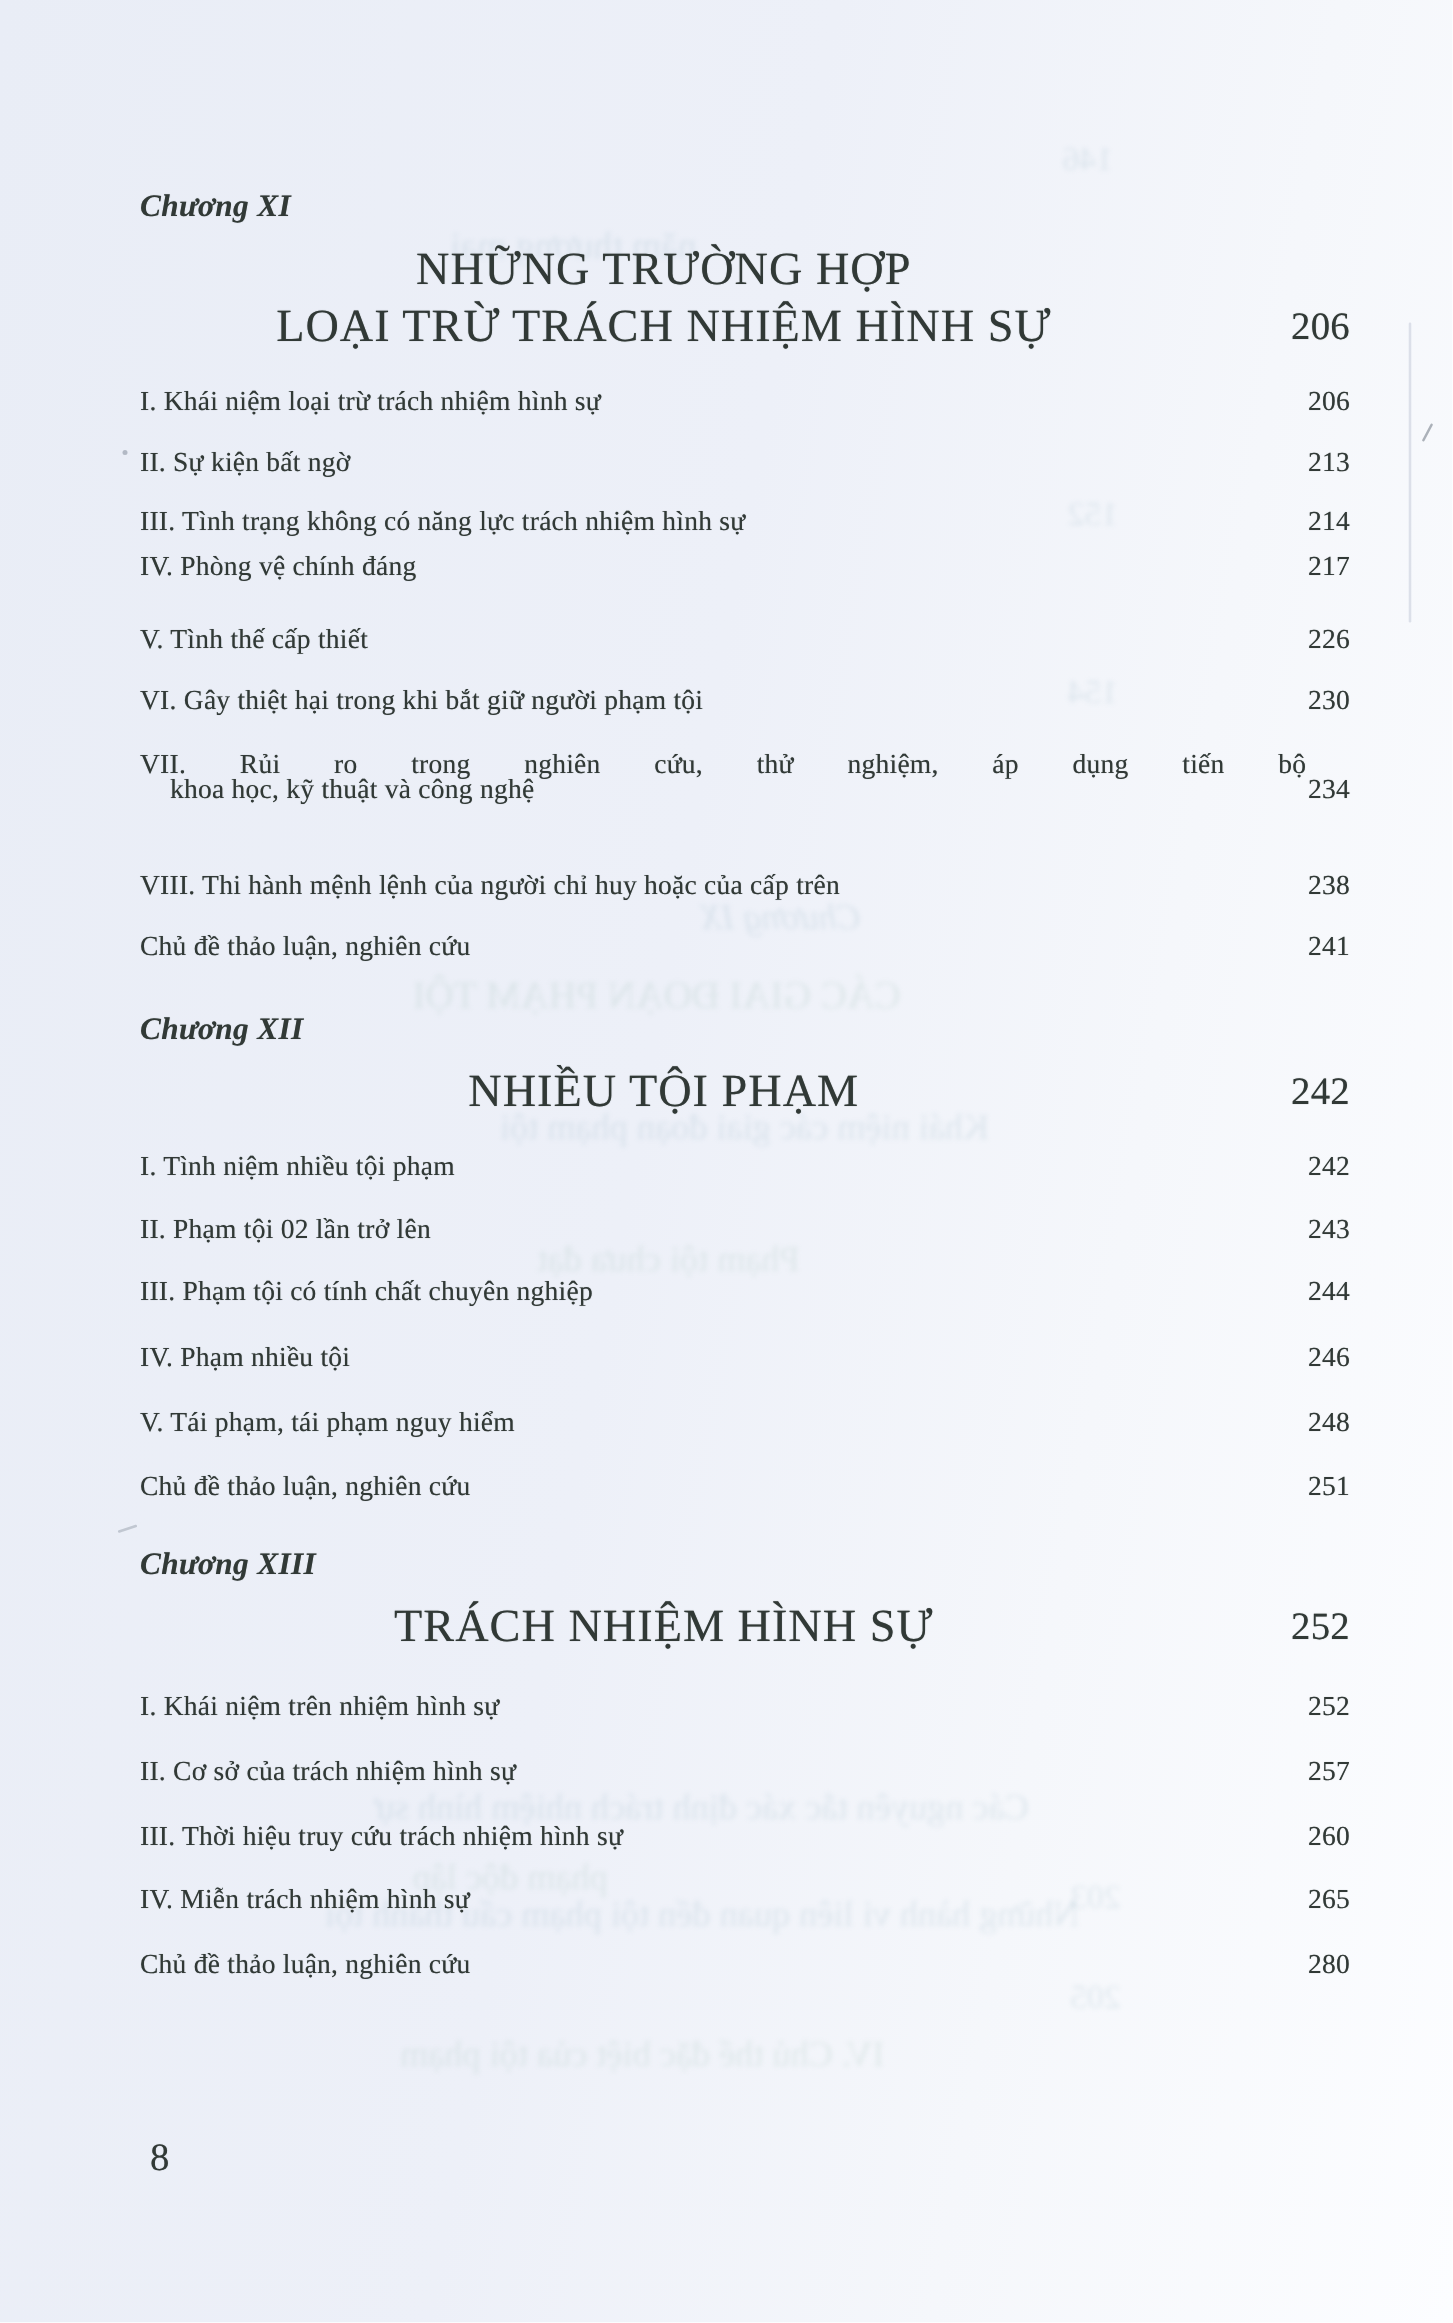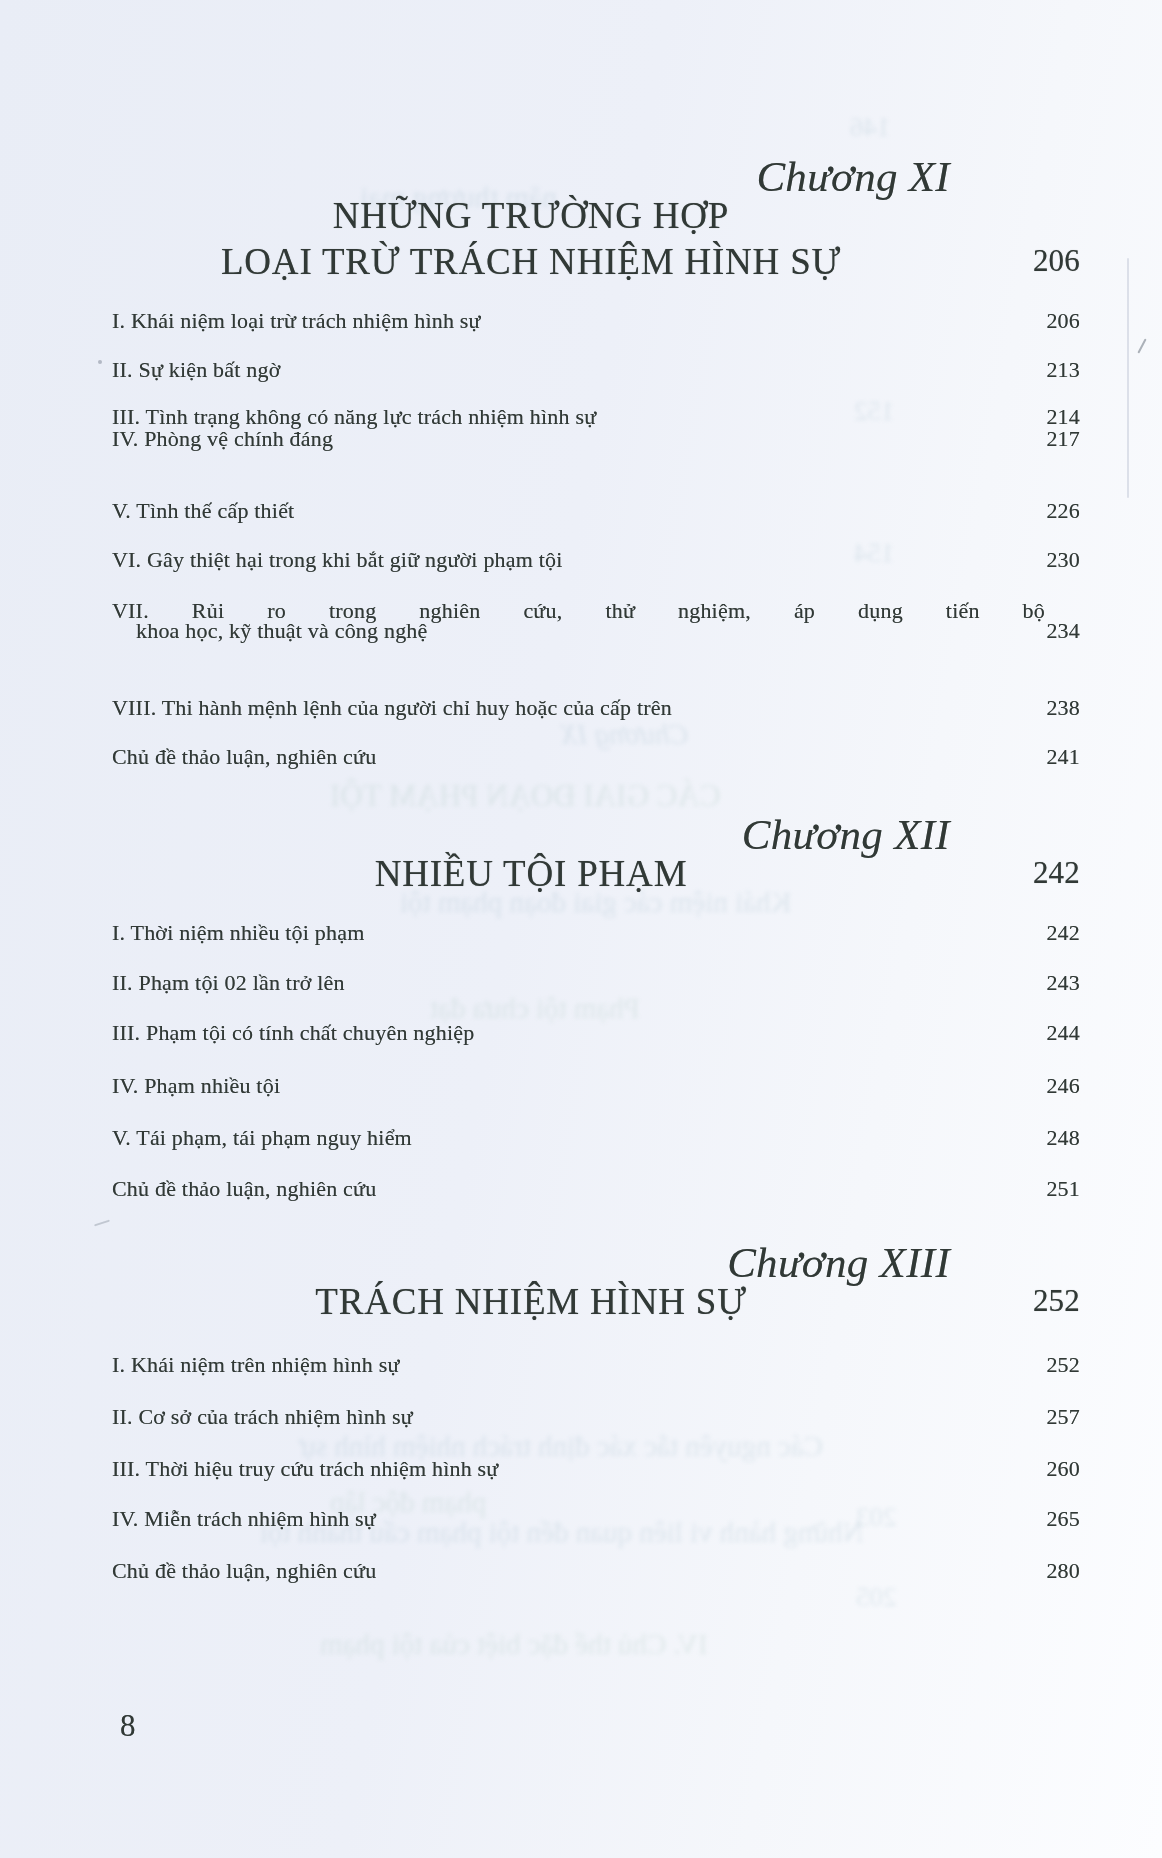--- a/index.html
+++ b/index.html
@@ -17,23 +17,24 @@
     font-size:22px;letter-spacing:.2px;white-space:nowrap;
     text-shadow:0 0 .6px rgba(44,54,49,.55);
   }
   .row .num{margin-left:18px;}
   .row.cont{left:136px;}
   .row.just{
     display:block;width:933px;right:auto;
     text-align:justify;text-align-last:justify;
   }
   .chapterlbl{
-    position:absolute;left:112px;width:838px;text-align:right;
-    font-style:italic;font-size:43px;letter-spacing:.3px;
+    position:absolute;left:112px;width:838px;text-align:left;
+    font-style:italic;font-size:25px;letter-spacing:.3px;
     text-shadow:0 0 .6px rgba(44,54,49,.5);
+    font-weight:bold;
   }
   .titlerow{
     position:absolute;left:112px;right:82px;
     font-size:37px;letter-spacing:.8px;
     text-shadow:0 0 .7px rgba(44,54,49,.6);
   }
   .titlerow .t{display:block;margin-right:130px;text-align:center;white-space:nowrap;}
   .titlerow .num{position:absolute;right:0;top:3px;font-size:31px;letter-spacing:.2px;}
   .pagenum{
     position:absolute;left:120px;top:1708px;font-size:31px;
@@ -106,21 +107,21 @@
         <span class="num">206</span>
       </div>
       <div class="row" style="top: 357px;">
         <span>II. Sự kiện bất ngờ</span>
         <span class="num">213</span>
       </div>
       <div class="row" style="top: 404px;">
         <span>III. Tình trạng không có năng lực trách nhiệm hình sự</span>
         <span class="num">214</span>
       </div>
-      <div class="row" style="top: 426px;">
+      <div class="row" style="top: 440px;">
         <span>IV. Phòng vệ chính đáng</span>
         <span class="num">217</span>
       </div>
       <div class="row" style="top: 498px;">
         <span>V. Tình thế cấp thiết</span>
         <span class="num">226</span>
       </div>
       <div class="row" style="top: 547px;">
         <span>VI. Gây thiệt hại trong khi bắt giữ người phạm tội</span>
         <span class="num">230</span>
@@ -137,21 +138,21 @@
       <div class="row" style="top: 744px;">
         <span>Chủ đề thảo luận, nghiên cứu</span>
         <span class="num">241</span>
       </div>
       <div class="chapterlbl" style="top: 810px;">Chương XII</div>
       <div class="titlerow" style="top: 852px;">
         <span class="t">NHIỀU TỘI PHẠM</span>
         <span class="num">242</span>
       </div>
       <div class="row" style="top: 920px;">
-        <span>I. Thời niệm nhiều tội phạm</span>
+        <span>I. Tình niệm nhiều tội phạm</span>
         <span class="num">242</span>
       </div>
       <div class="row" style="top: 970px;">
         <span>II. Phạm tội 02 lần trở lên</span>
         <span class="num">243</span>
       </div>
       <div class="row" style="top: 1020px;">
         <span>III. Phạm tội có tính chất chuyên nghiệp</span>
         <span class="num">244</span>
       </div>

